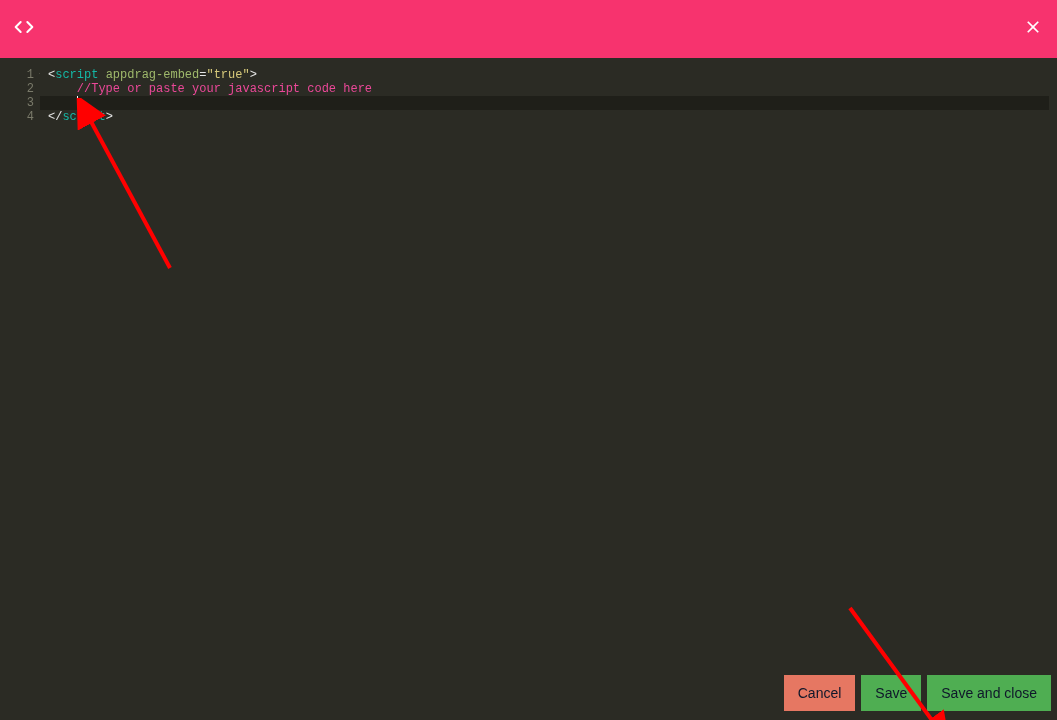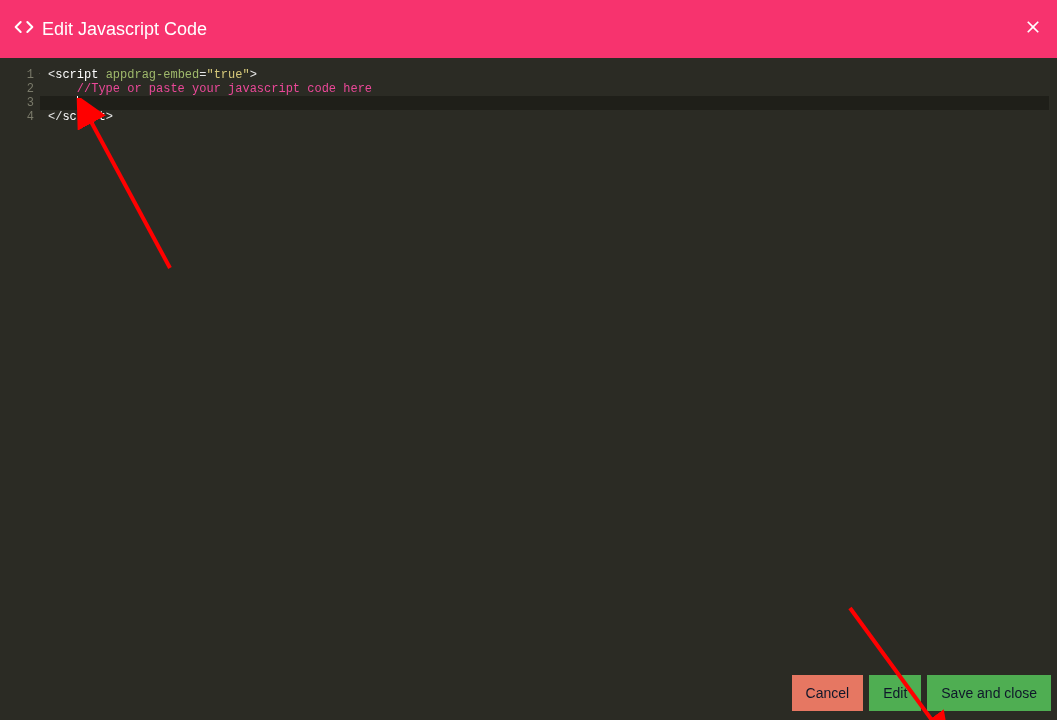--- a/index.html
+++ b/index.html
@@ -12,21 +12,21 @@
   .editor-wrap { flex: 1; position: relative; padding: 8px 8px 0 8px; }
   .editor { position: relative; width: 100%; height: 100%; background: #2b2b24; display: flex; font-family: "Courier New", monospace; font-size: 12px; line-height: 14px; }
   .gutter { width: 32px; background: #2b2b24; color: #7a7a6a; text-align: right; padding: 2px 6px 0 0; user-select: none; }
   .gutter .ln { height: 14px; position: relative; }
   .fold-caret { position: absolute; right: -10px; top: 0; color: #8a8a7a; font-size: 9px; line-height: 14px; }
   .code { flex: 1; background: #2b2b24; padding-top: 2px; position: relative; }
   .codeline { height: 14px; white-space: pre; padding-left: 8px; }
   .hl-line { position: absolute; left: 0; right: 0; height: 14px; background: #1f1f19; z-index: 0; }
   .codeline span { position: relative; z-index: 1; }
   .tok-punct { color: #e6e6e6; }
-  .tok-tag   { color: #ffffff; }
+  .tok-tag   { color: #14b8a6; }
   .tok-attr  { color: #9fb96b; }
   .tok-eq    { color: #e6e6e6; }
   .tok-str   { color: #d7c97a; }
   .tok-comm  { color: #ec4899; }
   .cursor { display: inline-block; width: 1px; height: 12px; background: #ffffff; vertical-align: -1px; }
   .footer { height: 48px; display: flex; justify-content: flex-end; align-items: center; gap: 6px; padding: 0 6px 6px 0; }
   .btn { border: none; color: #0f172a; font-size: 14px; padding: 10px 14px; cursor: pointer; }
   .btn-cancel { background: #e67762; }
   .btn-save   { background: #4fae52; }
   .btn-save-close { background: #4fae52; }
@@ -39,21 +39,20 @@
 <div class="modal">
 
   <div class="header">
     <div class="header-left">
       <span>
         <svg width="20" height="20" viewBox="0 0 24 24" fill="none" stroke="#ffffff" stroke-width="2.4" stroke-linecap="round" stroke-linejoin="round">
           <polyline points="16 18 22 12 16 6"></polyline>
           <polyline points="8 6 2 12 8 18"></polyline>
         </svg>
       </span>
-      <span class="header-title">Edit Javascript Code</span>
     </div>
     <span class="close-x">
       <svg width="20" height="20" viewBox="0 0 24 24" fill="#ffffff">
         <path d="M18.3 5.71 12 12l6.3 6.29-1.41 1.42L10.59 13.4 4.29 19.7 2.88 18.3 9.17 12 2.88 5.71 4.29 4.29l6.3 6.3 6.29-6.3z" fill="none"></path>
         <path d="M19 6.41 17.59 5 12 10.59 6.41 5 5 6.41 10.59 12 5 17.59 6.41 19 12 13.41 17.59 19 19 17.59 13.41 12z"></path>
       </svg>
     </span>
   </div>
 
   <div class="editor-wrap">
@@ -95,17 +94,17 @@
           <polygon points="0 0, 8 4, 0 8" fill="#ff0000"></polygon>
         </marker>
       </defs>
       <line x1="10" y1="10" x2="105" y2="140" stroke="#ff0000" stroke-width="4" marker-end="url(#ah2)"></line>
     </svg>
 
   </div>
 
   <div class="footer">
     <button class="btn btn-cancel">Cancel</button>
-    <button class="btn btn-save">Edit</button>
+    <button class="btn btn-save">Save</button>
     <button class="btn btn-save-close">Save and close</button>
   </div>
 
 </div>
 
 </body></html>

